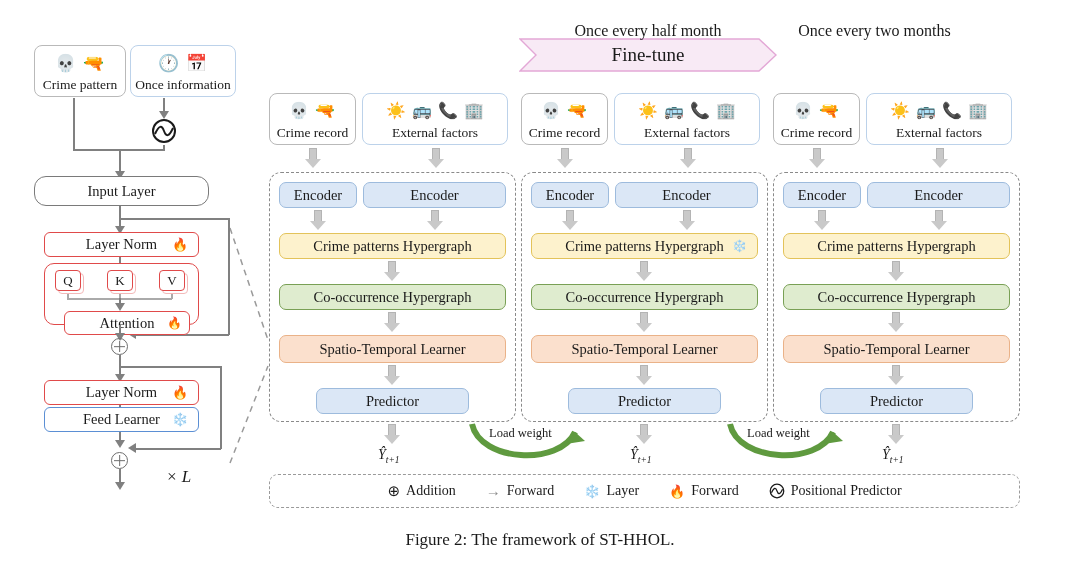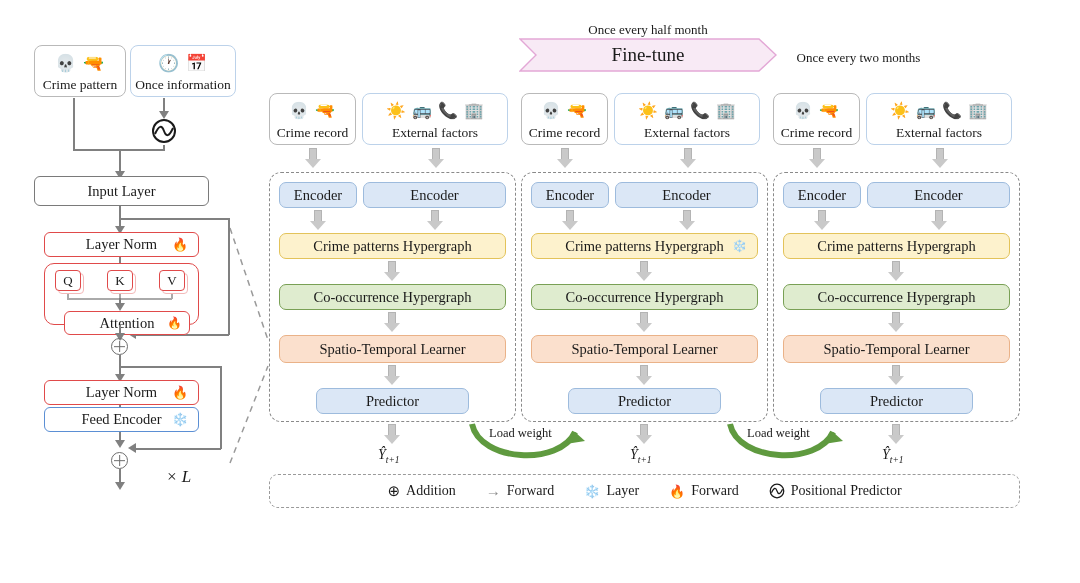--- a/index.html
+++ b/index.html
@@ -88,21 +88,21 @@
   .chev {
     position:absolute; height:34px;
     display:flex; align-items:center; justify-content:center;
     font-size:19px;
   }
   .chev .inner {
     position:absolute; inset:0;
     display:flex; align-items:center; justify-content:center;
   }
   .chev-note {
-    position:absolute; font-size:13px; white-space:nowrap; text-align:center;
+    position:absolute; font-size:16px; white-space:nowrap; text-align:center;
   }
 
   
   .panel {
     position:absolute;
     border:1.6px dashed #8a8a8a;
     border-radius:12px;
     background:transparent;
   }
 
@@ -170,21 +170,21 @@
       <circle cx="13" cy="13" r="11" fill="#fff" stroke="#1a1a1a" stroke-width="2"></circle>
       <path d="M 4 16 C 8 7, 11 7, 13 13 C 15 19, 18 19, 22 10" stroke="#1a1a1a" stroke-width="1.9" fill="none"></path>
     </svg>
   </div>
 
   <div class="vline" style="left:73px; top:98px; height:52px;"></div>
   <div class="hline" style="left:73px; top:149px; width:91px;"></div>
   <div class="vline" style="left:163px; top:145px; height:6px;"></div>
   <div class="varrow" style="left:119px; top:150px; height:22px;"></div>
 
-  <div class="box" style="left:34px; top:176px; width:175px; height:30px; border:1.3px solid #7a7a7a; border-radius:6px;">
+  <div class="box" style="left:34px; top:176px; width:175px; height:30px; border:1.3px solid #7a7a7a; border-radius:12px;">
     <span class="lbl">Input Layer</span>
   </div>
 
   <div class="vline" style="left:119px; top:206px; height:13px;"></div>
   <div class="hline" style="left:119px; top:218px; width:110px;"></div>
   <div class="vline" style="left:228px; top:218px; height:117px;"></div>
   <div class="hline" style="left:133px; top:334px; width:96px;"></div>
   <div class="abs" style="left:128px; top:329px; width:0; height:0; border-top:5px solid transparent; border-bottom:5px solid transparent; border-right:8px solid #808080;"></div>
 
   <div class="varrow" style="left:119px; top:207px; height:20px;"></div>
@@ -235,21 +235,21 @@
   <div class="varrow" style="left:119px; top:356px; height:19px;"></div>
 
   <div class="box red-box" style="left:44px; top:380px; width:155px; height:25px; border-radius:6px;">
     <span class="lbl">Layer Norm</span>
     <span class="emoji" style="position:absolute; right:9px; font-size:13px;">🔥</span>
   </div>
 
   <div class="varrow" style="left:119px; top:405px; height:6px;"></div>
 
   <div class="box blue-box" style="left:44px; top:407px; width:155px; height:25px; border-radius:6px;">
-    <span class="lbl">Feed Encoder</span>
+    <span class="lbl">Feed Learner</span>
     <span class="emoji" style="position:absolute; right:9px; font-size:13px;">❄️</span>
   </div>
 
   <div class="varrow" style="left:119px; top:432px; height:9px;"></div>
 
   <div class="oplus" style="left:111px; top:452px;"></div>
   <div class="varrow" style="left:119px; top:469px; height:14px;"></div>
 
   <div class="timesL" style="left:166px; top:467px;">× L</div>
 
@@ -257,21 +257,21 @@
   <div class="chev" style="left:519px; top:38px; width:258px;">
     <svg width="258" height="34" viewBox="0 0 258 34" preserveAspectRatio="none" style="position:absolute; left:0; top:0;">
       <polygon points="1,1 240,1 257,17 240,33 1,33 17,17" fill="#f8eaf5" stroke="#e3a8d6" stroke-width="1.4"></polygon>
     </svg>
     <div class="inner">
       <span>Fine-tune</span>
     </div>
   </div>
   <div class="chev-note" style="left:519px; top:22px; width:258px;">Once every half month</div>
 
-  <div class="chev-note" style="left:726px; top:22px; width:265px;margin-top:28px;">Once every two months</div>
+  <div class="chev-note" style="left:742px; top:22px; width:265px;">Once every two months</div>
 
   <div class="inputcard" style="left:269px; top:93px; width:87px; height:52px; border:1.3px solid #b9b9b9;">
     <div class="icons">
       <span class="emoji" style="font-size:16px;">💀</span>
       <span class="emoji" style="font-size:16px;">🔫</span>
     </div>
     <div class="cap">Crime record</div>
   </div>
   <div class="inputcard" style="left:362px; top:93px; width:146px; height:52px; border:1.3px solid #bcd2ea;">
     <div class="icons">
@@ -537,14 +537,15 @@
       <span style="display:inline-flex;">
         <svg width="16" height="16" viewBox="0 0 26 26">
           <circle cx="13" cy="13" r="11" fill="#fff" stroke="#1a1a1a" stroke-width="2"></circle>
           <path d="M 4 16 C 8 7, 11 7, 13 13 C 15 19, 18 19, 22 10" stroke="#1a1a1a" stroke-width="2" fill="none"></path>
         </svg>
       </span>
       <span>Positional Predictor</span>
     </div>
   </div>
 
+  <div class="caption" style="left:0; top:530px;">Figure 2: The framework of ST-HHOL.</div>
 
 </div>
 
 </body></html>

